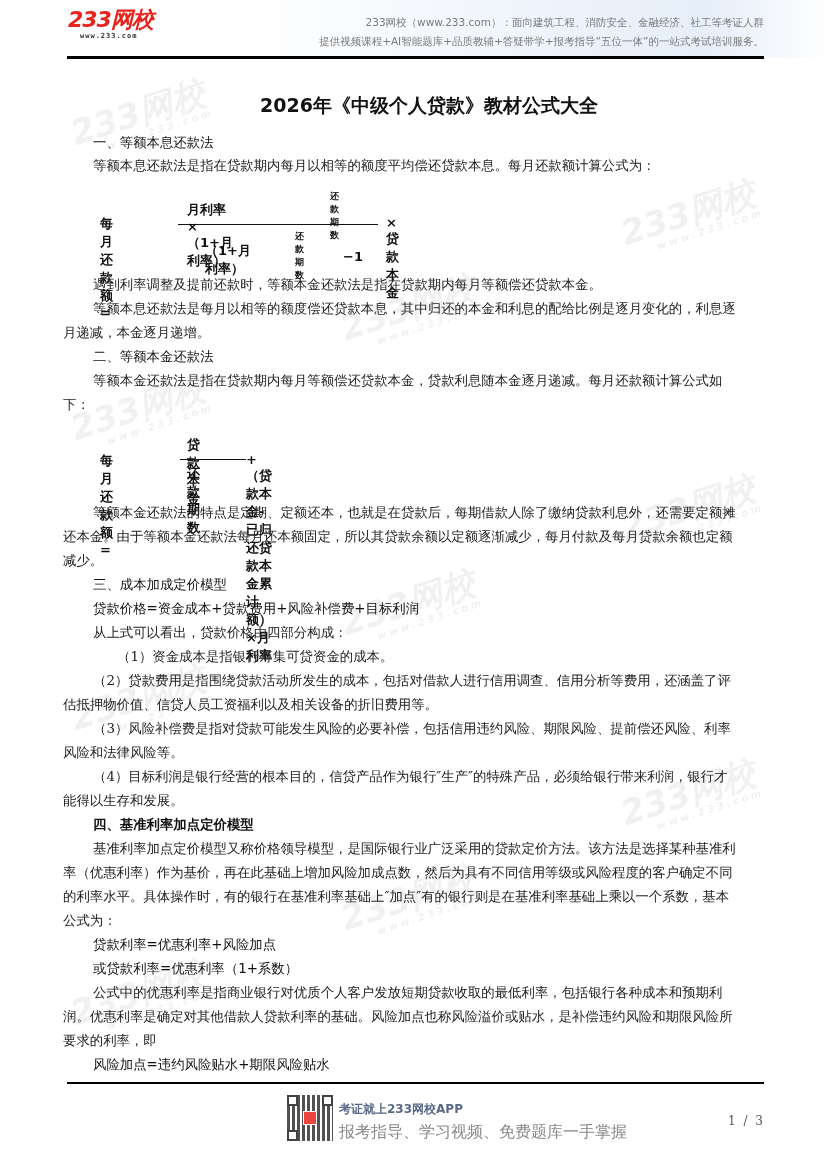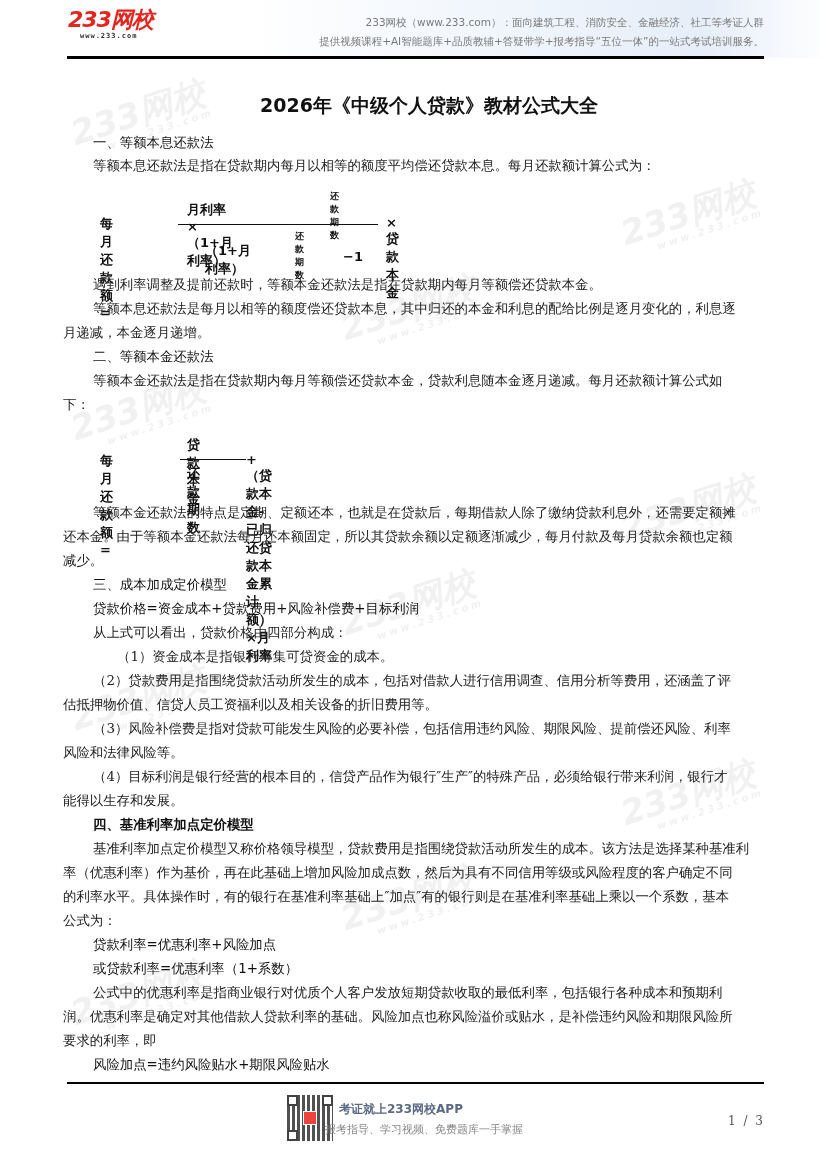--- a/index.html
+++ b/index.html
@@ -36,22 +36,22 @@
 
   .footer-rule { position: absolute; left: 67px; top: 1082px; width: 697px; height: 2px; background: #000; }
   .qr { position: absolute; left: 287px; top: 1095px; width: 46px; height: 46px;
     background:
       repeating-linear-gradient(90deg, #333 0 3px, #fff 3px 5px),
       #fff; opacity: 0.85; }
   .qr-box { position: absolute; width: 11px; height: 11px; border: 2.5px solid #222; background: #fff; }
   .qr-center { position: absolute; left: 16px; top: 16px; width: 14px; height: 14px; background: #e8231d; border: 1px solid #fff; }
   .footer-title { position: absolute; left: 339px; top: 1101px; font-family: "DejaVu Sans", sans-serif;
     font-weight: bold; font-size: 12px; color: #5a6a86; }
-  .footer-sub { position: absolute; left: 325px; top: 1122px; font-family: "DejaVu Sans", sans-serif;
-    font-size: 11px; color: #888; }
+  .footer-sub { position: absolute; left: 339px; top: 1122px; font-family: "DejaVu Sans", sans-serif;
+    font-size: 16px; color: #888; }
   .page-num { position: absolute; left: 728px; top: 1114px; font-family: "DejaVu Serif", serif;
     font-size: 12px; color: #555; letter-spacing: 2px; }
 </style>
 </head>
 <body>
 
 <div class="header">
   <div class="logo">
     <div class="logo-main">233网校</div>
     <div class="logo-sub">www.233.com</div>
@@ -147,21 +147,21 @@
   <div class="line" style="left:93px;top:625px;">从上式可以看出，贷款价格由四部分构成：</div>
   <div class="line" style="left:93px;top:649px;margin-left:24px;">（1）资金成本是指银行筹集可贷资金的成本。</div>
   <div class="line" style="left:93px;top:673px;">（2）贷款费用是指围绕贷款活动所发生的成本，包括对借款人进行信用调查、信用分析等费用，还涵盖了评</div>
   <div class="line" style="left:63px;top:697px;">估抵押物价值、信贷人员工资福利以及相关设备的折旧费用等。</div>
   <div class="line" style="left:93px;top:721px;">（3）风险补偿费是指对贷款可能发生风险的必要补偿，包括信用违约风险、期限风险、提前偿还风险、利率</div>
   <div class="line" style="left:63px;top:745px;">风险和法律风险等。</div>
   <div class="line" style="left:93px;top:769px;">（4）目标利润是银行经营的根本目的，信贷产品作为银行″生产″的特殊产品，必须给银行带来利润，银行才</div>
   <div class="line" style="left:63px;top:793px;">能得以生存和发展。</div>
 
   <div class="line h2" style="left:93px;top:817px;font-weight:bold;">四、基准利率加点定价模型</div>
-  <div class="line" style="left:93px;top:841px;">基准利率加点定价模型又称价格领导模型，贷款费用是指围绕贷款活动所发生的成本。该方法是选择某种基准利</div>
+  <div class="line" style="left:93px;top:841px;">基准利率加点定价模型又称价格领导模型，是国际银行业广泛采用的贷款定价方法。该方法是选择某种基准利</div>
   <div class="line" style="left:63px;top:865px;">率（优惠利率）作为基价，再在此基础上增加风险加成点数，然后为具有不同信用等级或风险程度的客户确定不同</div>
   <div class="line" style="left:63px;top:889px;">的利率水平。具体操作时，有的银行在基准利率基础上″加点″有的银行则是在基准利率基础上乘以一个系数，基本</div>
   <div class="line" style="left:63px;top:913px;">公式为：</div>
   <div class="line h2" style="left:93px;top:937px;">贷款利率=优惠利率+风险加点</div>
   <div class="line h2" style="left:93px;top:961px;">或贷款利率=优惠利率（1+系数）</div>
   <div class="line" style="left:93px;top:985px;">公式中的优惠利率是指商业银行对优质个人客户发放短期贷款收取的最低利率，包括银行各种成本和预期利</div>
   <div class="line" style="left:63px;top:1009px;">润。优惠利率是确定对其他借款人贷款利率的基础。风险加点也称风险溢价或贴水，是补偿违约风险和期限风险所</div>
   <div class="line" style="left:63px;top:1033px;">要求的利率，即</div>
   <div class="line h2" style="left:93px;top:1057px;text-align:right;">风险加点=违约风险贴水+期限风险贴水</div>
 </div>

